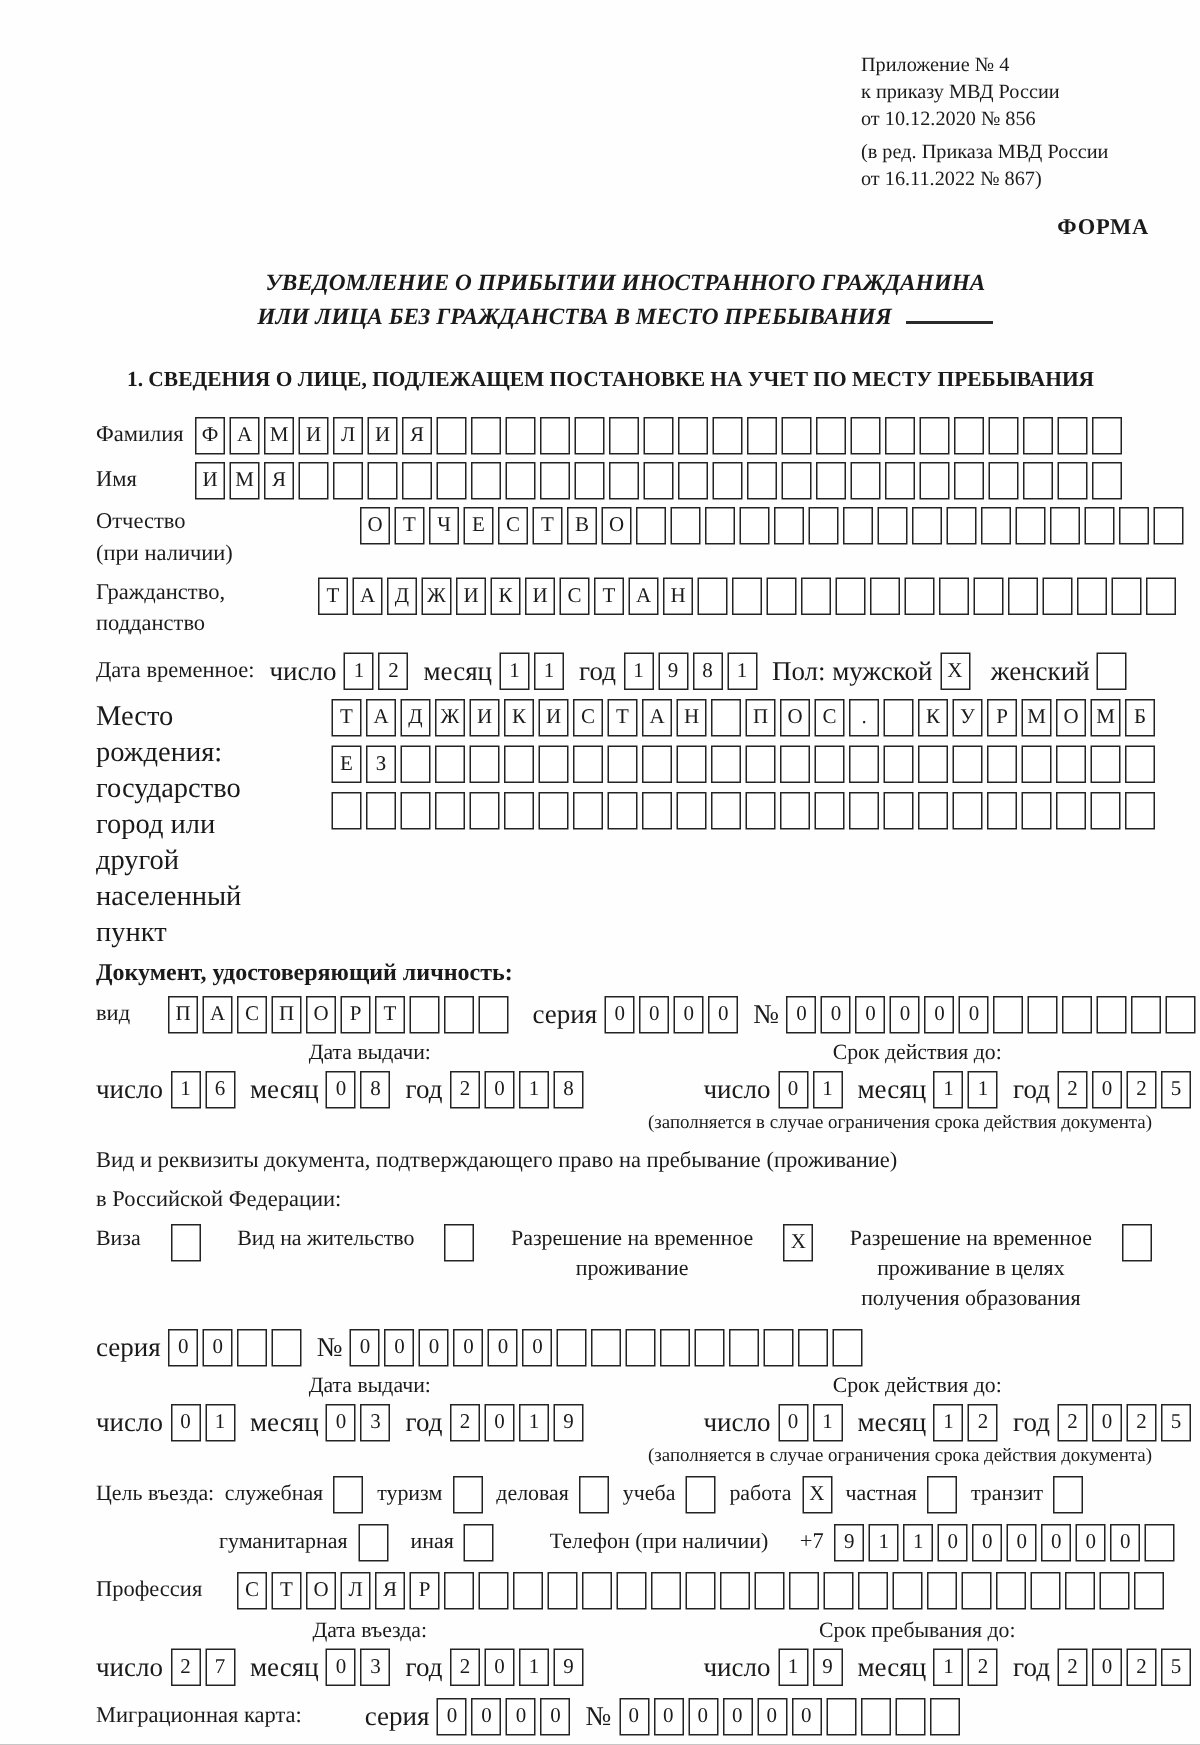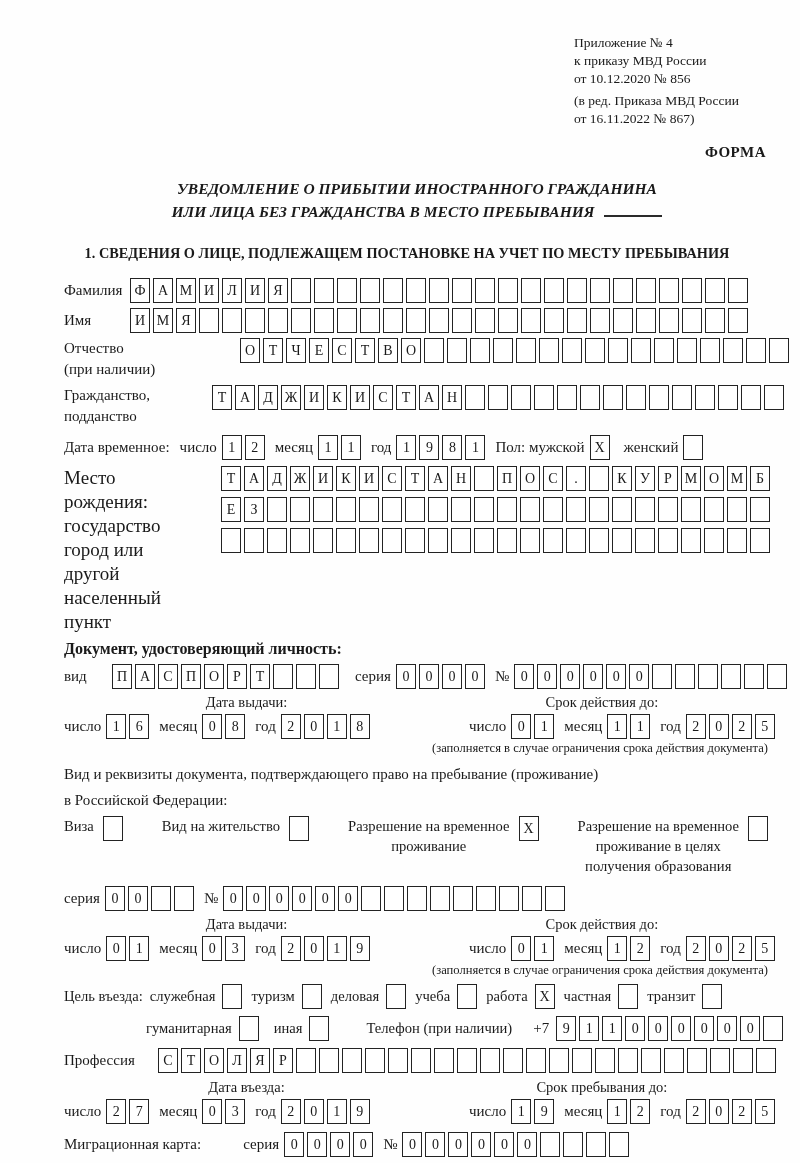--- a/index.html
+++ b/index.html
@@ -18,33 +18,33 @@
   .row.top{align-items:flex-start;gap:35px;}
   .lbl{font-size:15px;flex:none;}
   .lbl2{font-size:15px;line-height:21px;}
   .cells{display:flex;gap:3px;flex:none;}
   .cell{
     box-sizing:border-box;flex:none;width:20px;height:25px;border:1.6px solid #232323;
     display:flex;align-items:center;justify-content:center;
     font-size:14px;line-height:1;background:#fff;
   }
   .stack{display:flex;flex-direction:column;gap:6px;}
-  .mini{font-size:15px;margin:0 5px 0 10px;}
+  .mini{font-size:18px;margin:0 5px 0 10px;}
   .mini.first{margin-left:0;}
   .center-bold{text-align:left;font-weight:bold;font-size:16px;margin:6px 0 6px 0;}
   .date-block{display:flex;margin-bottom:2px;}
   .date-col{display:flex;flex-direction:column;}
   .date-col .dhead{font-size:14.5px;text-align:center;margin-bottom:3px;}
   .date-col .drow{display:flex;align-items:center;}
   .date-left{width:365px;flex:none;}
   .date-right{flex:1;}
   .note-right{font-size:12.6px;text-align:right;margin:2px 2px 6px 0;}
   .intro{font-size:15px;line-height:24px;margin-bottom:2px;}
   .permit-row{display:flex;align-items:flex-start;justify-content:space-between;margin:4px 0 10px 0;padding-right:2px;}
-  .opt{display:flex;align-items:flex-start;gap:9px;}
+  .opt{display:flex;align-items:flex-start;gap:20px;}
   .opt .txt{font-size:14.6px;text-align:center;line-height:20px;}
   .purpose-row{display:flex;align-items:center;flex-wrap:nowrap;margin-bottom:7px;}
   .purpose-row .p-lbl{font-size:14.6px;margin-right:7px;flex:none;}
   .purpose-row .cells{margin-right:9px;}
   .phone-prefix{font-size:15px;margin:0 7px 0 14px;}
   .labelcol{display:flex;flex-direction:column;flex:none;}
   .labelcol span{font-size:19px;line-height:24px;}
 </style>
 </head>
 <body>

